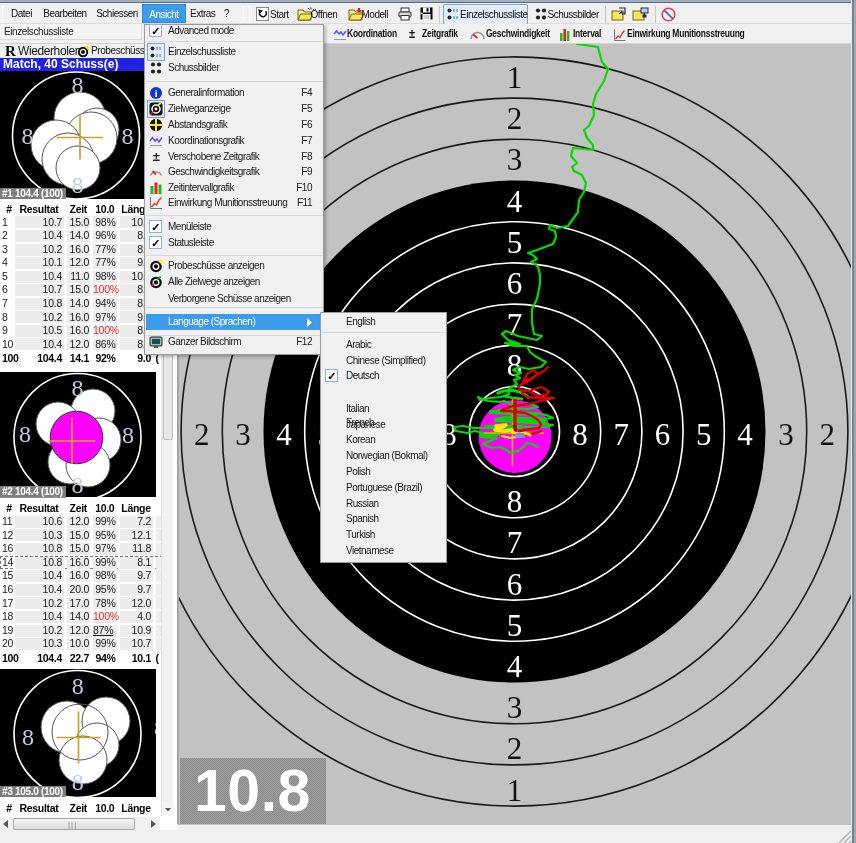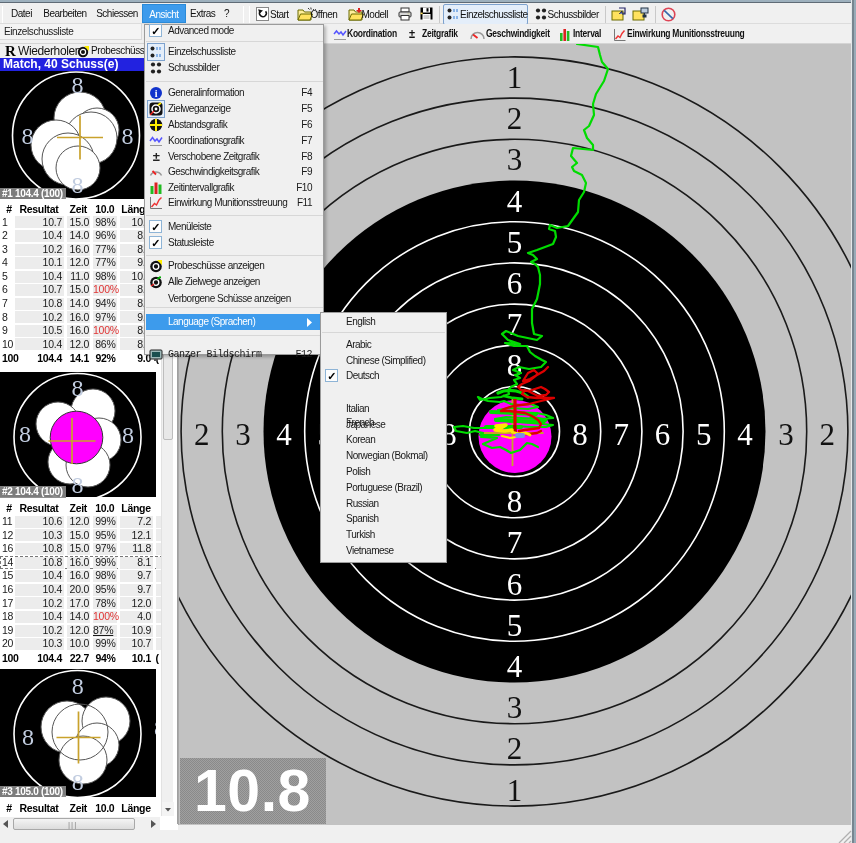--- a/index.html
+++ b/index.html
@@ -739,21 +739,21 @@
       <span class="txt">Verborgene Schüsse anzeigen</span>
     </div>
 <div class="msep" style="top:282.3px;"></div>
 <div class="mi hl" style="top:288.8px;">
       <span class="txt">Language (Sprachen)</span>
       <svg class="abs" style="right:11px; top:4px;" width="6" height="9">
         <path d="M1 0 L6 4.5 L1 9 Z" fill="#fff"></path>
       </svg>
     </div>
 <div class="msep" style="top:310.4px;"></div>
-<div class="mi" style="top:322px;font-family:Liberation Mono, monospace;">
+<div class="mi" style="top:309px;">
       <svg class="abs" style="left:3px; top:1px;" width="14" height="14" viewBox="0 0 14 14">
         <rect x="1" y="2" width="12" height="9" rx="1" fill="#9db8b8" stroke="#222"></rect>
         <rect x="3" y="4" width="8" height="5" fill="#1a4f4f"></rect>
         <rect x="5" y="11" width="4" height="2" fill="#555"></rect>
       </svg>
       <span class="txt">Ganzer Bildschirm</span>
       <span class="sc">F12</span>
     </div>
 </div>
 <div id="submenu">

